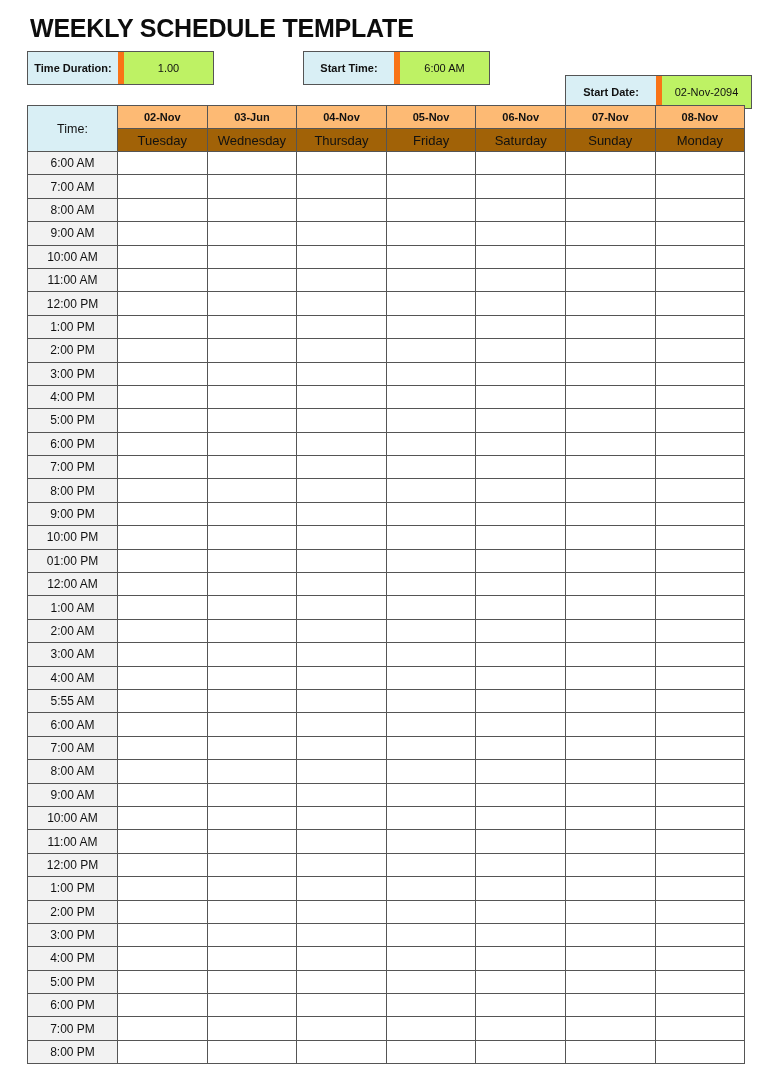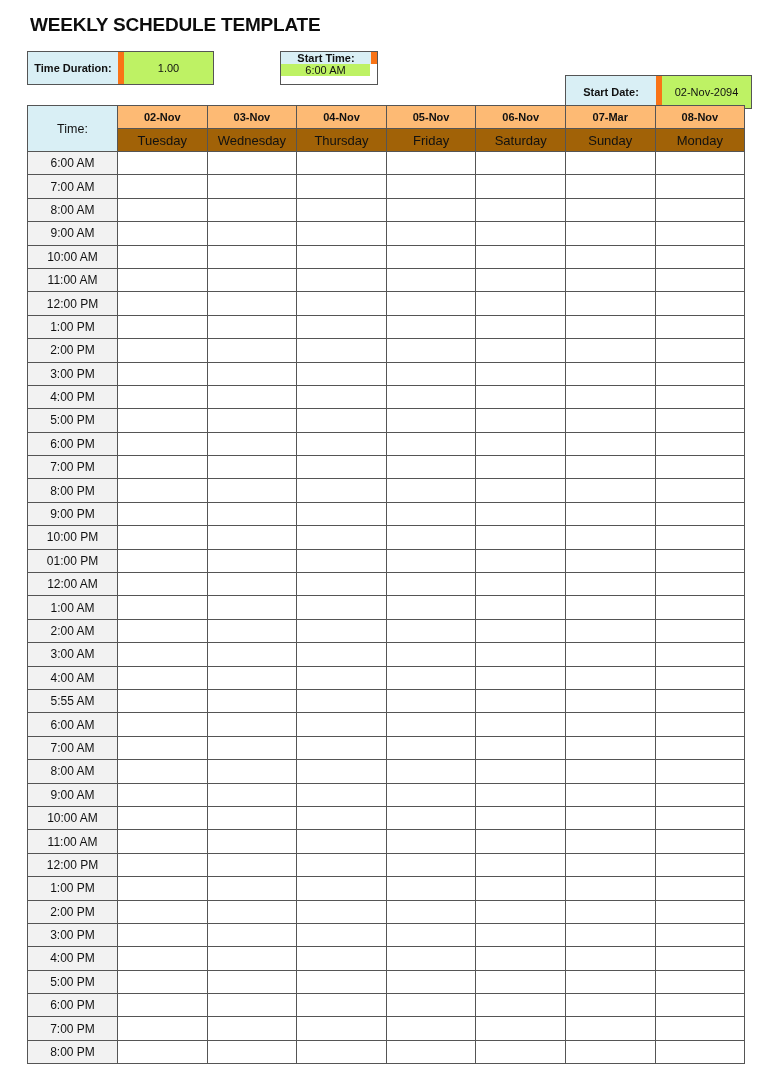--- a/index.html
+++ b/index.html
@@ -1,17 +1,17 @@
 <!DOCTYPE html>
 <html><head>
 <meta charset="utf-8">
 <style>
   html, body { margin:0; padding:0; background:#ffffff; }
   body { width:768px; height:1086px; position:relative; overflow:hidden; font-family:"Liberation Sans", "DejaVu Sans", sans-serif; color:#111; }
-  .title { position:absolute; left:30px; top:14px; font-size:19px; font-weight:bold; letter-spacing:-0.2px; color:#0d0d0d;text-align:right; }
+  .title { position:absolute; left:30px; top:14px; font-size:25px; font-weight:bold; letter-spacing:-0.2px; color:#0d0d0d;text-align:right; }
   .info { position:absolute; top:51px; height:34px; display:flex; border:1px solid #555; box-sizing:border-box; }
   .info .lbl { width:90px; background:#d9eff5; border-right:6px solid #f97316; display:flex; align-items:center; justify-content:center; font-size:11px; font-weight:bold; }
   .info .val { width:89px; background:#bef264; display:flex; align-items:center; justify-content:center; font-size:11px;text-align:right; }
   .grid { position:absolute; left:27px; top:105px; border-collapse:collapse; table-layout:fixed; }
   .grid td, .grid th { border:1px solid #555; padding:0; text-align:center; box-sizing:border-box; }
   .grid col.tc { width:90px; }
   .grid col.dc { width:89.6px; }
   .time-hdr { background:#d9eff5; font-size:12.5px; font-weight:normal; }
   .date-cell { background:#fdba74; height:23px; font-size:11px; }
   .day-cell { background:#a16207; height:23px; font-size:13px; font-weight:normal; }
@@ -20,21 +20,21 @@
 </style>
 </head>
 <body>
 
 <div class="title">WEEKLY SCHEDULE TEMPLATE</div>
 
 <div class="info" style="left:27px;">
   <div class="lbl">Time Duration:</div>
   <div class="val">1.00</div>
 </div>
-<div class="info" style="left:280px;flex-direction:column;">
+<div class="info" style="left:303px;">
   <div class="lbl">Start Time:</div>
   <div class="val">6:00 AM</div>
 </div>
 <div class="info" style="left:565px;margin-top:24px;">
   <div class="lbl">Start Date:</div>
   <div class="val">02-Nov-2094</div>
 </div>
 
 <table class="grid">
   <colgroup>
@@ -44,25 +44,25 @@
       <col class="dc">
       <col class="dc">
       <col class="dc">
       <col class="dc">
       <col class="dc">
   </colgroup>
   <thead>
     <tr>
       <th class="time-hdr" rowspan="2">Time:</th>
       <th class="date-cell">02-Nov</th>
-      <th class="date-cell">03-Nov</th>
+      <th class="date-cell">03-Jun</th>
       <th class="date-cell">04-Nov</th>
       <th class="date-cell">05-Nov</th>
       <th class="date-cell">06-Nov</th>
-      <th class="date-cell">07-Mar</th>
+      <th class="date-cell">07-Nov</th>
       <th class="date-cell">08-Nov</th>
     </tr>
     <tr>
       <th class="day-cell">Tuesday</th>
       <th class="day-cell">Wednesday</th>
       <th class="day-cell">Thursday</th>
       <th class="day-cell">Friday</th>
       <th class="day-cell">Saturday</th>
       <th class="day-cell">Sunday</th>
       <th class="day-cell">Monday</th>

